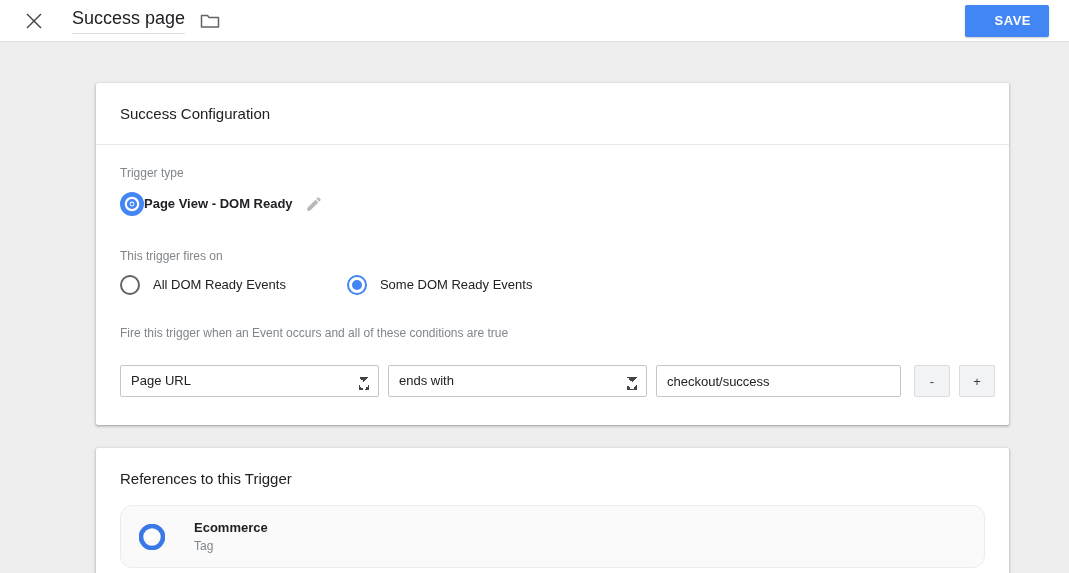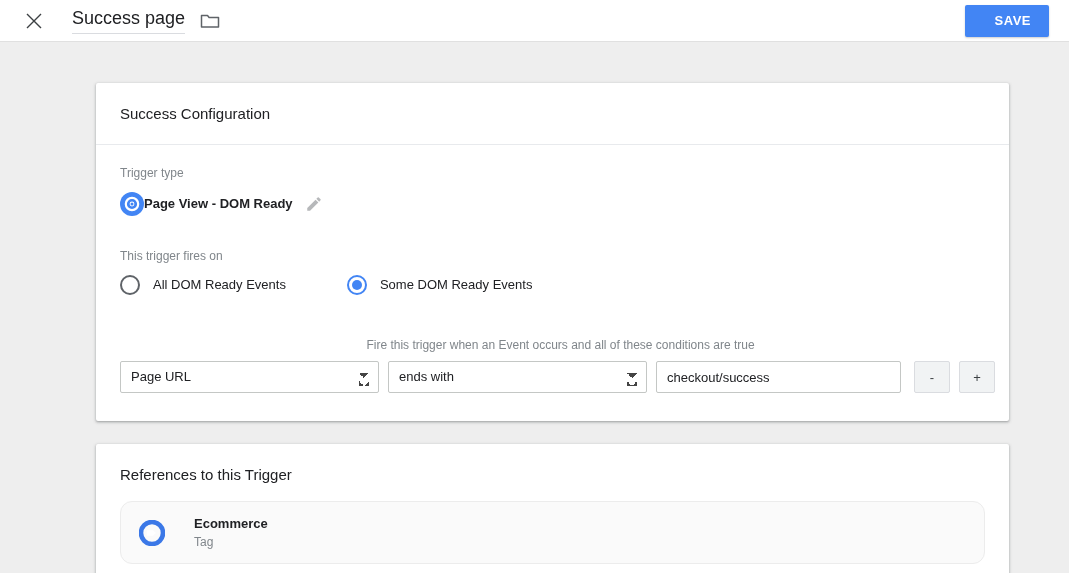--- a/index.html
+++ b/index.html
@@ -141,21 +141,21 @@
     margin-left: 12px;
     cursor: pointer;
     flex: 0 0 auto;
     opacity: 0.45;
   }
 
   
   .radio-group {
     display: flex;
     align-items: center;
-    margin-bottom: 42px;
+    margin-bottom: 30px;
   }
   .radio-option {
     display: flex;
     align-items: center;
     cursor: pointer;
   }
   .radio-option + .radio-option { margin-left: 61px; }
   .radio-mark {
     width: 20px;
     height: 20px;
@@ -182,22 +182,21 @@
     margin-left: 13px;
     line-height: 16px;
     white-space: nowrap;
   }
 
   
   .condition-label {
     font-size: 12px;
     color: #80868b;
     line-height: 16px;
-    margin-bottom: 8px;
-    text-align: center;
+    margin-bottom: 24px;
   }
   .condition-row {
     display: flex;
     align-items: stretch;
     gap: 9px;
   }
   .cond-select {
     height: 32px;
     font-family: "Liberation Sans", sans-serif;
     font-size: 13px;

